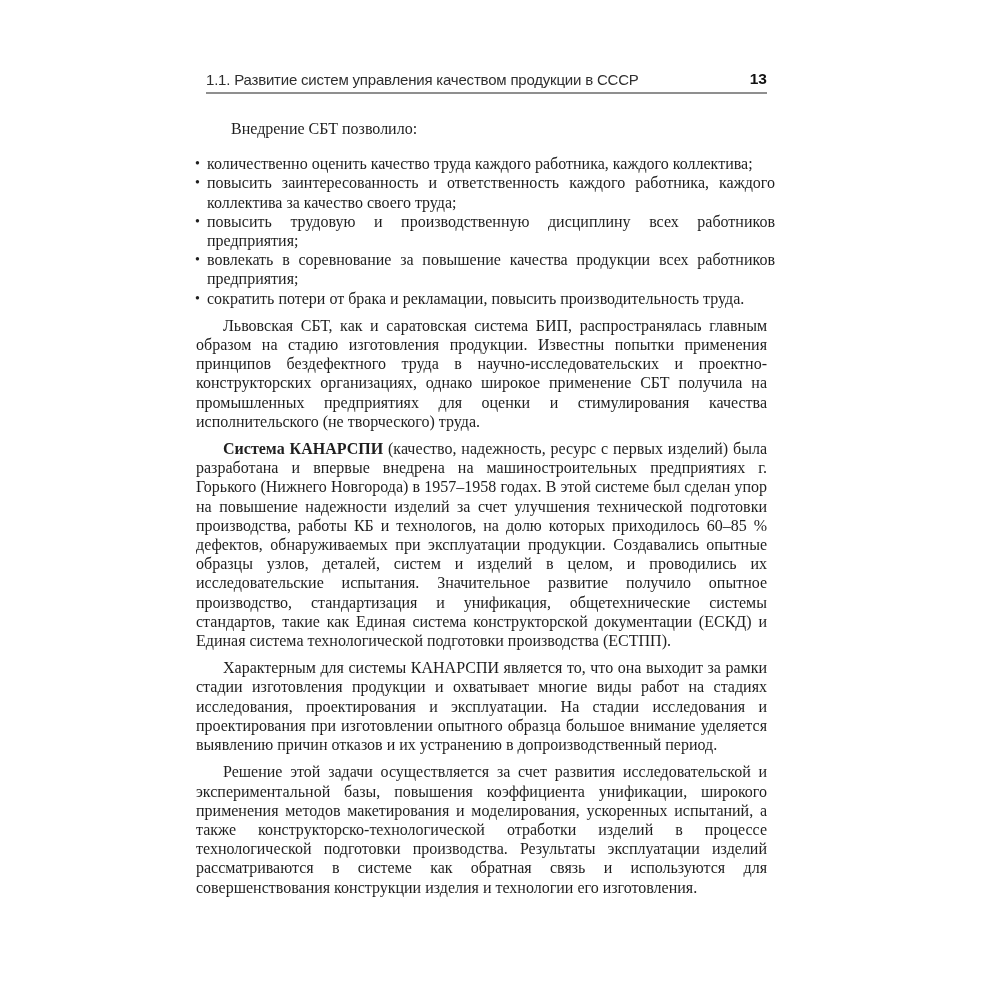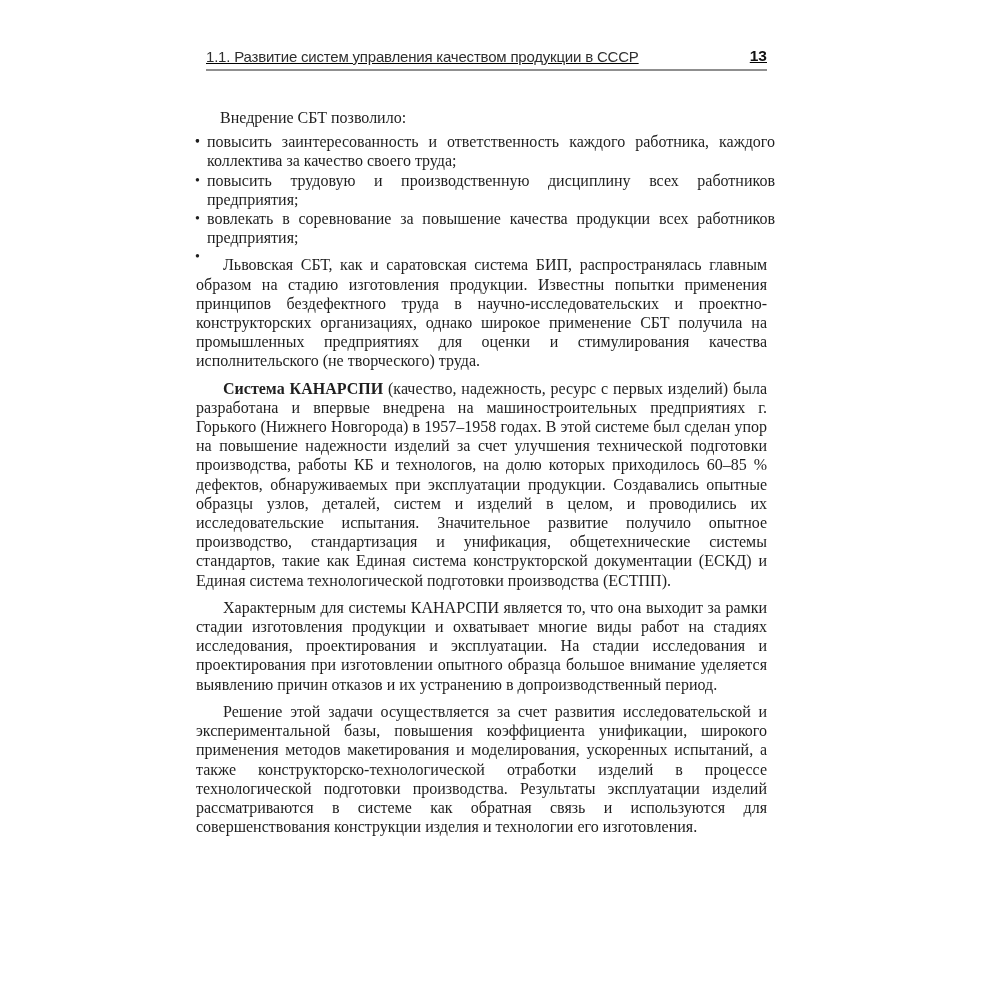--- a/index.html
+++ b/index.html
@@ -10,29 +10,28 @@
   .page {
     position: relative;
     width: 1000px;
     height: 1000px;
     background: #ffffff;
     overflow: hidden;
   }
   .page-header {
     position: absolute;
     left: 206px;
-    top: 47px;
+    top: 70px;
     width: 561px;
     display: flex;
     justify-content: space-between;
     align-items: flex-end;
     border-bottom: 2px solid #8f8f8f;
     padding-bottom: 4px;
     font-family: "Liberation Sans", sans-serif;
-    text-decoration: underline;
   }
   .running-title {
     font-size: 15px;
     color: #2e2e2e;
     letter-spacing: -0.2px;
   }
   .page-number {
     font-size: 15.5px;
     font-weight: bold;
     color: #111111;
@@ -46,21 +45,21 @@
     font-size: 16px;
     line-height: 19.2px;
     text-align: justify;
     color: #1e1e1e;
   }
   .para {
     margin: 8px;
     text-indent: 27px;
   }
   .intro-para {
-    margin: 5px;
+    margin: 16px;
     text-indent: 27px;
   }
   .bullet-list {
     margin: 0;
     padding: 0;
   }
   .bullet-item {
     position: relative;
     padding-left: 19px;
     text-indent: 0;
@@ -81,25 +80,25 @@
 <div class="page">
 
   <div class="page-header">
     <span class="running-title">1.1. Развитие систем управления качеством продукции в СССР</span>
     <span class="page-number">13</span>
   </div>
 
   <div class="body-text">
     <p class="intro-para">Внедрение СБТ позволило:</p>
     <div class="bullet-list">
-        <div class="bullet-item"><span class="bullet-marker">•</span></div>
+        <div class="bullet-item"><span class="bullet-marker">•</span><span>количественно оценить качество труда каждого работника, каждого коллектива;</span></div>
         <div class="bullet-item"><span class="bullet-marker">•</span><span>повысить заинтересованность и ответственность каждого работника, каждого коллектива за качество своего труда;</span></div>
         <div class="bullet-item"><span class="bullet-marker">•</span><span>повысить трудовую и производственную дисциплину всех работников предприятия;</span></div>
         <div class="bullet-item"><span class="bullet-marker">•</span><span>вовлекать в соревнование за повышение качества продукции всех работников предприятия;</span></div>
-        <div class="bullet-item"><span class="bullet-marker">•</span></div>
+        <div class="bullet-item"><span class="bullet-marker">•</span><span>сократить потери от брака и рекламации, повысить производительность труда.</span></div>
       </div>
     <div>
         <p class="para"><span>Львовская СБТ, как и саратовская система БИП, распространялась главным образом на стадию изготовления продукции. Известны попытки применения принципов бездефектного труда в научно-исследовательских и проектно-конструкторских организациях, однако широкое применение СБТ получила на промышленных предприятиях для оценки и стимулирования качества исполнительского (не творческого) труда.</span></p>
         <p class="para"><span class="bold">Система КАНАРСПИ</span><span> (качество, надежность, ресурс с первых изделий) была разработана и впервые внедрена на машиностроительных предприятиях г. Горького (Нижнего Новгорода) в 1957–1958 годах. В этой системе был сделан упор на повышение надежности изделий за счет улучшения технической подготовки производства, работы КБ и технологов, на долю которых приходилось 60–85 % дефектов, обнаруживаемых при эксплуатации продукции. Создавались опытные образцы узлов, деталей, систем и изделий в целом, и проводились их исследовательские испытания. Значительное развитие получило опытное производство, стандартизация и унификация, общетехнические системы стандартов, такие как Единая система конструкторской документации (ЕСКД) и Единая система технологической подготовки производства (ЕСТПП).</span></p>
         <p class="para"><span>Характерным для системы КАНАРСПИ является то, что она выходит за рамки стадии изготовления продукции и охватывает многие виды работ на стадиях исследования, проектирования и эксплуатации. На стадии исследования и проектирования при изготовлении опытного образца большое внимание уделяется выявлению причин отказов и их устранению в допроизводственный период.</span></p>
         <p class="para"><span>Решение этой задачи осуществляется за счет развития исследовательской и экспериментальной базы, повышения коэффициента унификации, широкого применения методов макетирования и моделирования, ускоренных испытаний, а также конструкторско-технологической отработки изделий в процессе технологической подготовки производства. Результаты эксплуатации изделий рассматриваются в системе как обратная связь и используются для совершенствования конструкции изделия и технологии его изготовления.</span></p>
       </div>
   </div>
 
 </div>

